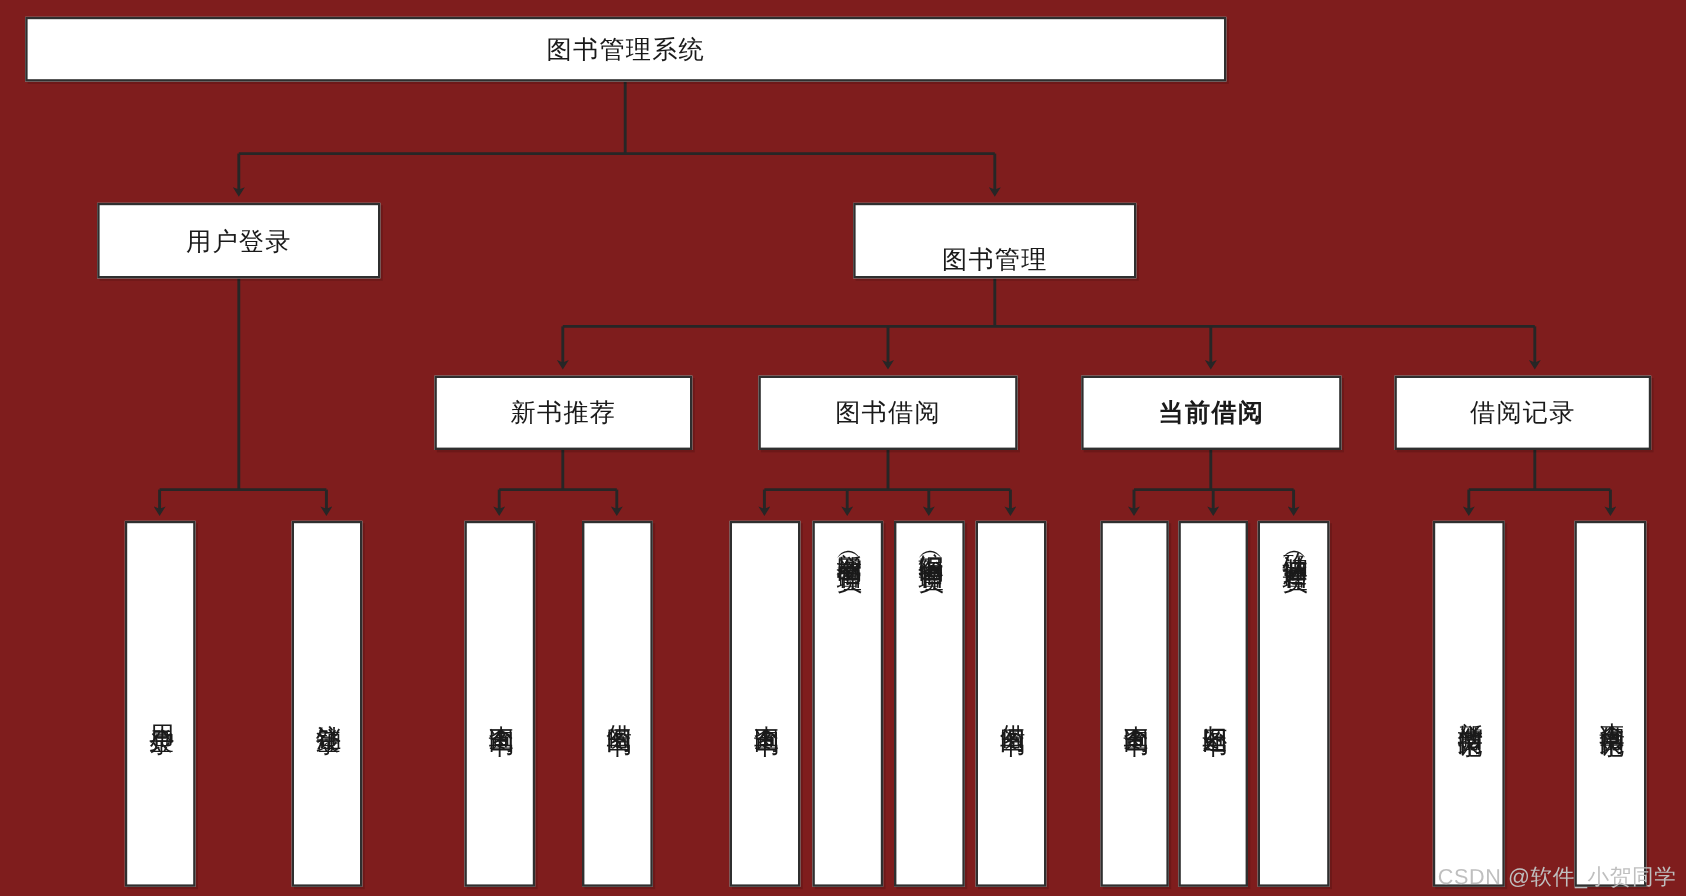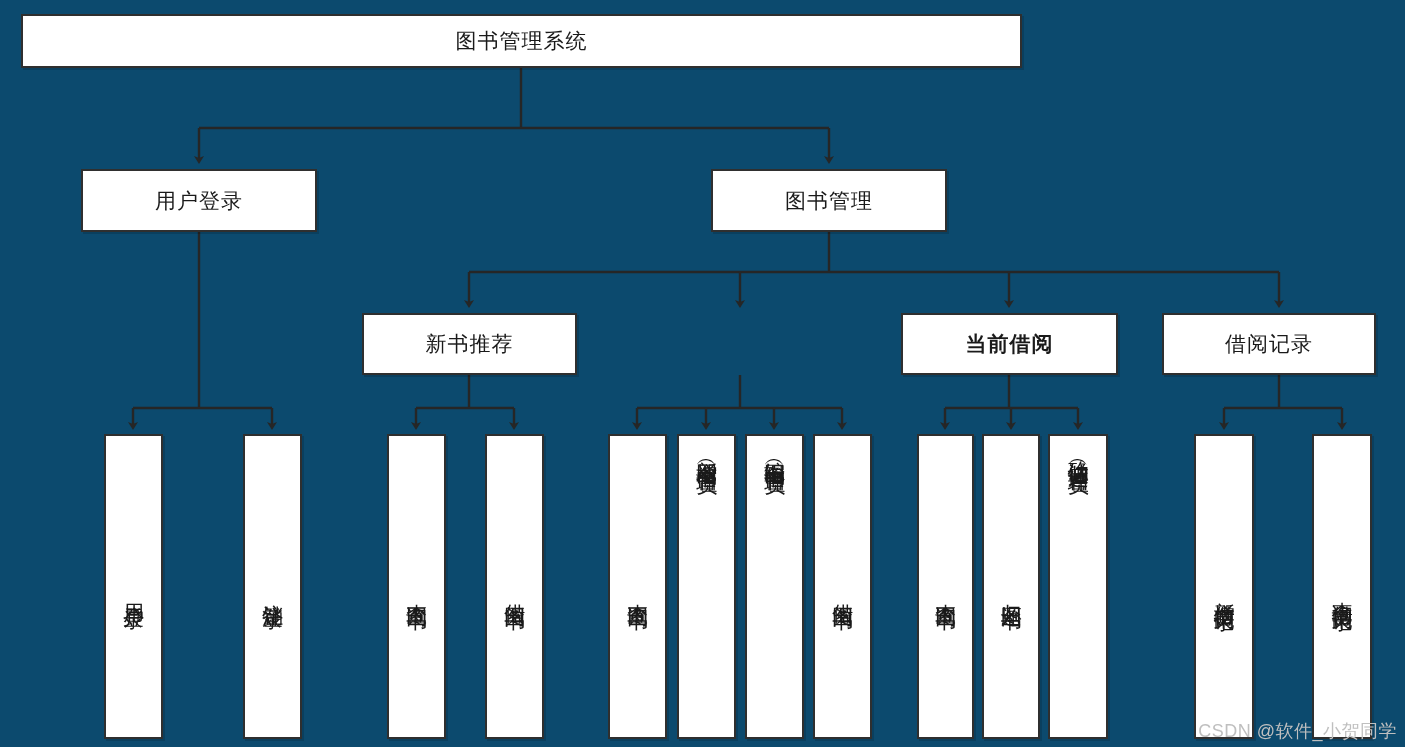--- a/index.html
+++ b/index.html
@@ -7,21 +7,21 @@
     padding: 0;
     background: #ffffff;
   }
   body {
     font-family: "Liberation Sans", "DejaVu Sans", sans-serif;
   }
   #canvas {
     position: relative;
     width: 1405px;
     height: 747px;
-    background: #0c4a6e;
+    background: #7f1d1d;
     overflow: hidden;
   }
   svg#edges {
     position: absolute;
     left: 0;
     top: 0;
     width: 1405px;
     height: 747px;
     pointer-events: none;
   }
@@ -131,27 +131,30 @@
     </g>
   </svg>
 
   <div class="node h" style="left:21px; top:14px; width:1001px; height:54px;">
     <span>图书管理系统</span>
   </div>
 
   <div class="node h" style="left:81px; top:169px; width:236px; height:63px;">
     <span>用户登录</span>
   </div>
-  <div class="node h" style="left:711px; top:169px; width:236px; height:63px;">
+  <div class="node h" style="left:711px; top:169px; width:236px; height:63px;align-items:flex-end;">
     <span>图书管理</span>
   </div>
 
   <div class="node h" style="left:362px; top:313px; width:215px; height:62px;justify-content:center;">
     <span>新书推荐</span>
   </div>
+  <div class="node h" style="left:632px; top:313px; width:216px; height:62px;">
+    <span>图书借阅</span>
+  </div>
   <div class="node h" style="left:901px; top:313px; width:217px; height:62px;font-weight:bold;">
     <span>当前借阅</span>
   </div>
   <div class="node h" style="left:1134px; top:313px; width:214px; height:62px;margin-left:28px;">
     <span>借阅记录</span>
   </div>
 
   <div class="node v mid" style="left:104px; top:434px; width:59px; height:305px;">
     <span class="vtext-wrap">
       <span class="vtext">用户登录</span>

